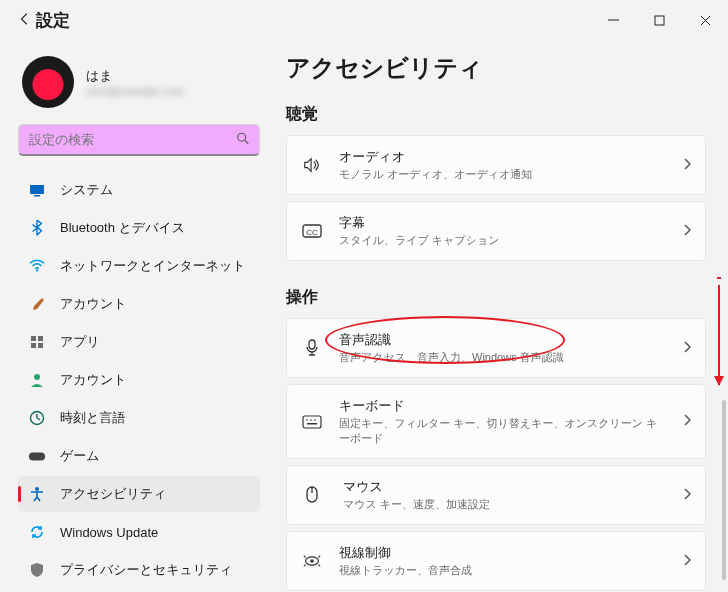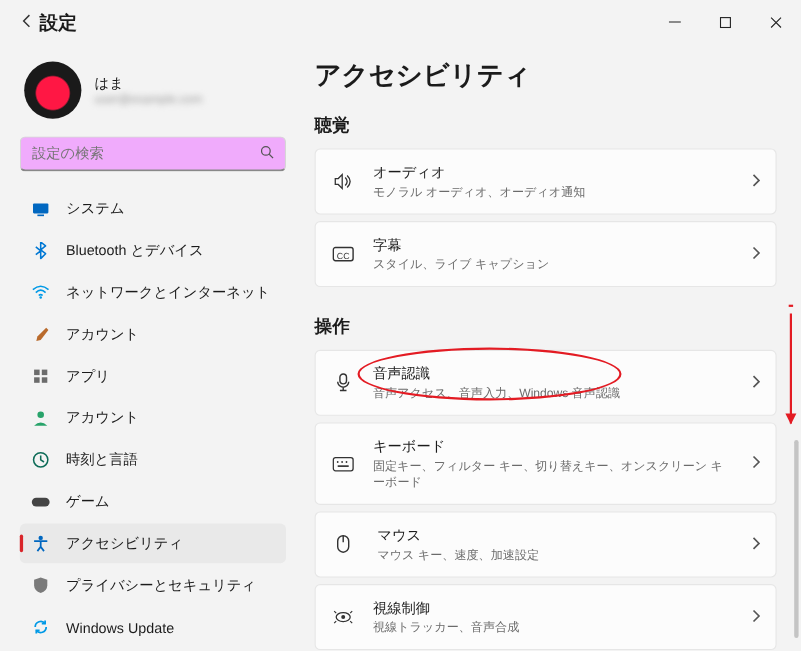--- a/index.html
+++ b/index.html
@@ -232,34 +232,34 @@
           <span class="nav-icon">
             <svg width="16" height="16">
               <circle cx="8" cy="3" r="2" fill="#0067c0"></circle>
               <path d="M2 6h12 M8 6v5 M8 11l-3 4 M8 11l3 4" stroke="#0067c0" stroke-width="1.6"></path>
             </svg>
           </span>
           <span>アクセシビリティ</span>
         </div>
         <div class="nav-item">
           <span class="nav-icon">
+            <svg width="16" height="16">
+              <path d="M3 8a5 5 0 0 1 9-3 M13 8a5 5 0 0 1-9 3" stroke="#0099e6" stroke-width="1.6" fill="none"></path>
+              <path d="M12 2v3h-3 M4 14v-3h3" stroke="#0099e6" stroke-width="1.6" fill="none"></path>
+            </svg>
+          </span>
+          <span>Windows Update</span>
+        </div>
+        <div class="nav-item">
+          <span class="nav-icon">
             <svg width="14" height="16" viewBox="0 0 14 16">
               <path d="M7 1 L13 3 V8 Q13 13 7 15 Q1 13 1 8 V3 Z" fill="#7a7a7a"></path>
             </svg>
           </span>
           <span>プライバシーとセキュリティ</span>
-        </div>
-        <div class="nav-item">
-          <span class="nav-icon">
-            <svg width="16" height="16">
-              <path d="M3 8a5 5 0 0 1 9-3 M13 8a5 5 0 0 1-9 3" stroke="#0099e6" stroke-width="1.6" fill="none"></path>
-              <path d="M12 2v3h-3 M4 14v-3h3" stroke="#0099e6" stroke-width="1.6" fill="none"></path>
-            </svg>
-          </span>
-          <span>Windows Update</span>
         </div>
       </div>
   </div>
 
   <div class="main">
     <div class="page-title">アクセシビリティ</div>
     <div id="sections">
         <div class="section-label">聴覚</div>
         <div class="card" style="position: relative;">
           <span class="card-icon">

